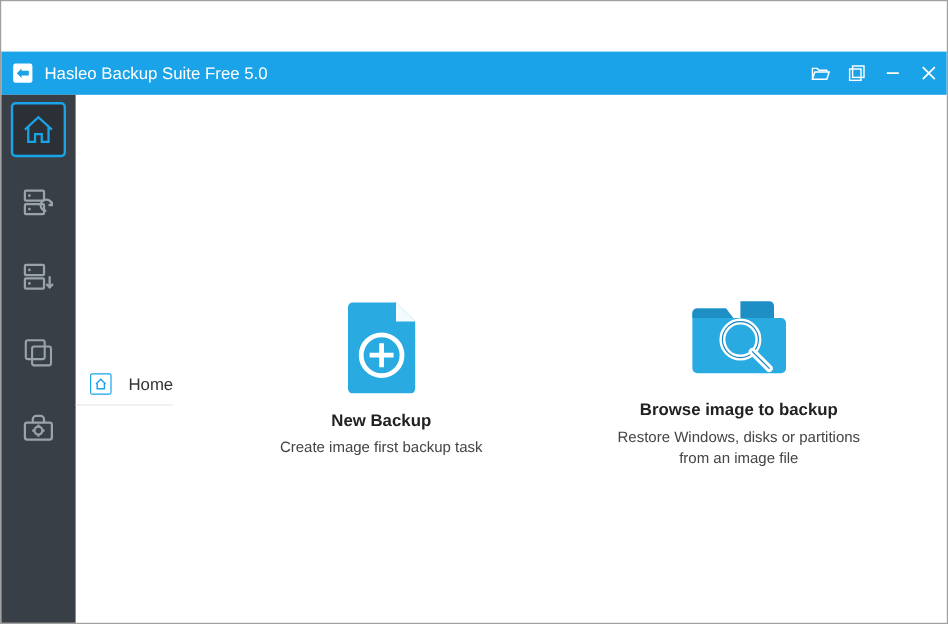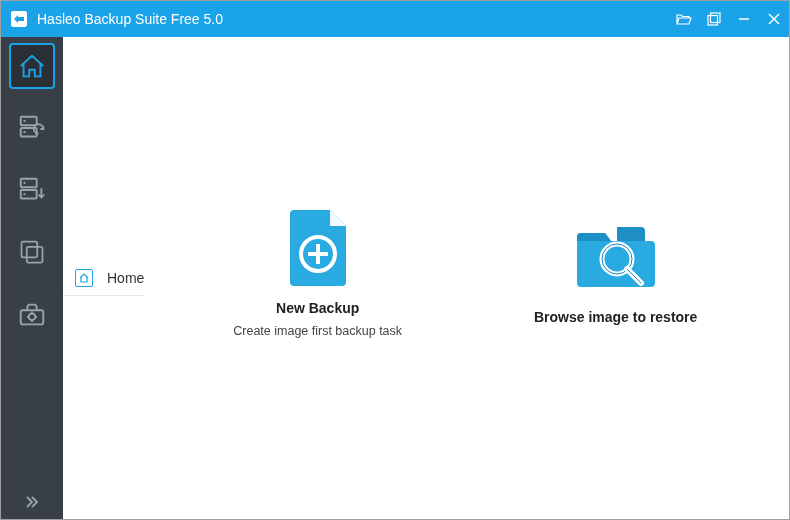--- a/index.html
+++ b/index.html
@@ -14,20 +14,21 @@
     border: 1px solid #a0a0a0;
   }
   .titlebar {
     height: 36px;
     background: #1aa3e8;
     display: flex;
     align-items: center;
     padding-left: 8px;
     color: #fff;
     font-size: 14px;
+    margin-top: 42px;
   }
   .titlebar .app-icon {
     width: 20px; height: 20px;
     margin-right: 8px;
     display: flex; align-items: center; justify-content: center;
   }
   .titlebar .title-text { flex: 0 0 auto; }
   .titlebar .spacer { flex: 1; }
   .titlebar .win-btn {
     width: 30px; height: 36px;
@@ -248,20 +249,21 @@
           <svg width="90" height="78" viewBox="0 0 90 78">
             <path d="M10 16 H34 L40 24 H80 A4 4 0 0 1 84 28 V66 A4 4 0 0 1 80 70 H10 A4 4 0 0 1 6 66 V20 A4 4 0 0 1 10 16 Z" fill="#29abe2"></path>
             <path d="M10 16 H34 L40 24 H6 V20 A4 4 0 0 1 10 16 Z" fill="#1d8fc4"></path>
             <path d="M46 10 H70 A4 4 0 0 1 74 14 V24 H46 Z" fill="#1d8fc4"></path>
             <circle cx="46" cy="42" r="15" fill="none" stroke="#fff" stroke-width="5"></circle>
             <circle cx="46" cy="42" r="15" fill="none" stroke="#1786c2" stroke-width="1"></circle>
             <line x1="56" y1="52" x2="70" y2="66" stroke="#fff" stroke-width="6" stroke-linecap="round"></line>
             <line x1="56" y1="52" x2="70" y2="66" stroke="#1786c2" stroke-width="1" stroke-linecap="round"></line>
           </svg>
         </div>
-        <div class="action-title">Browse image to restore</div>
+        <div class="action-title">Browse image to backup</div>
+        <div class="action-desc">Restore Windows, disks or partitions from an image file</div>
       </div>
 
     </div>
 
     <div class="bottombar"></div>
   </div>
 </div>
 
 </body></html>

